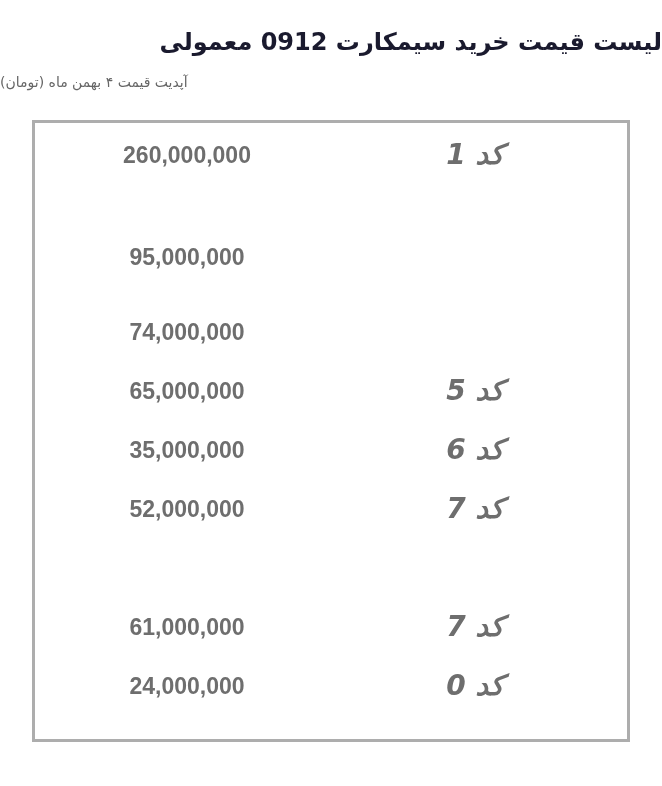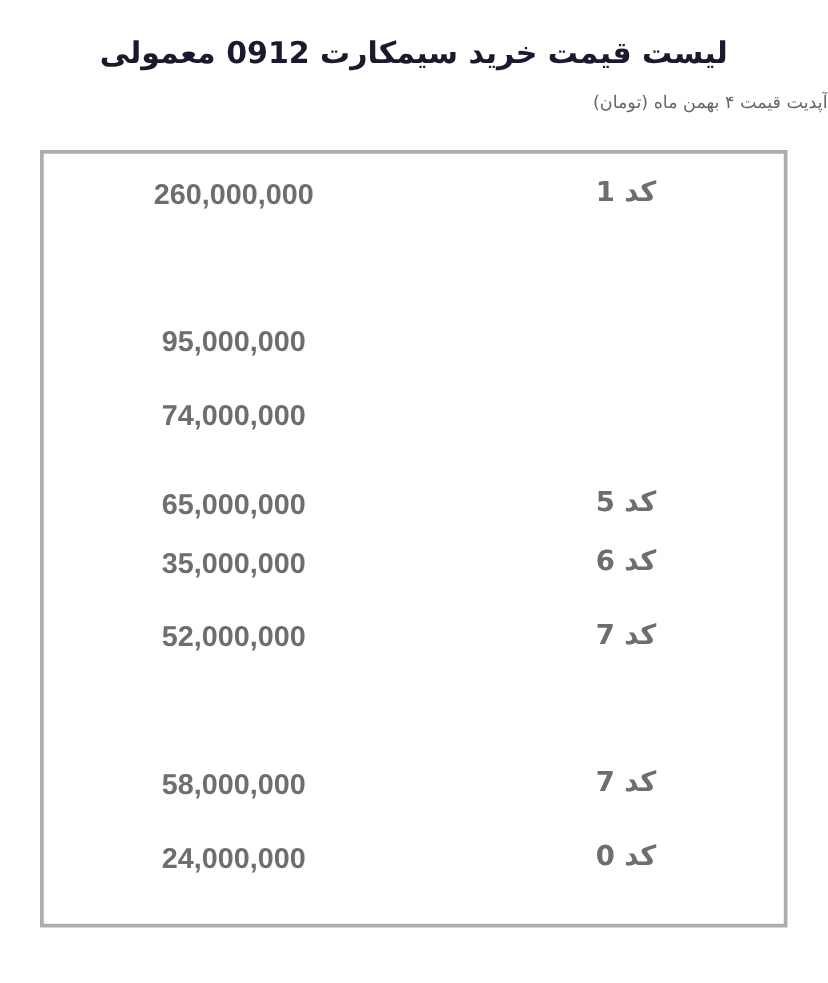--- a/index.html
+++ b/index.html
@@ -2,79 +2,79 @@
 <html><head>
   <meta charset="utf-8">
   <style>
     html, body { margin: 0; padding: 0; background: #ffffff; }
     body {
       width: 662px; height: 786px; position: relative; overflow: hidden;
       font-family: "DejaVu Sans", sans-serif;
     }
     .title {
       position: absolute; top: 24px; left: 0; width: 662px;
-      text-align: center; direction: rtl;
+      direction: rtl;
       font-size: 24px; font-weight: bold; color: #1a1a2e;
       line-height: 36px;
     }
     .subtitle {
       position: absolute; top: 70px; left: 0; width: 662px;
-      text-align: right; direction: rtl;
+      text-align: left; direction: rtl;
       font-size: 14px; color: #666666; line-height: 24px;
     }
     .price-box {
       position: absolute; left: 32px; top: 120px;
       width: 592px; height: 616px;
       border: 3px solid #adadad; background: #ffffff;
     }
     .row {
       position: absolute; left: 0; width: 560px; height: 40px;
     }
     .price {
       position: absolute; left: 54px; width: 196px; top: 0; height: 40px;
       text-align: center; line-height: 40px;
       font-family: "Liberation Sans", sans-serif;
       font-size: 23px; font-weight: bold; color: #6e6e6e;
     }
     .code {
       position: absolute; left: 390px; width: 100px; top: 0; height: 40px;
-      text-align: right; line-height: 40px; direction: rtl;
-      font-size: 22px; font-weight: bold; color: #6e6e6e;
+      text-align: center; line-height: 40px; direction: rtl;
+      font-size: 28px; font-weight: bold; color: #6e6e6e; font-style: italic;
     }
   </style>
 </head>
 <body>
 
 <div class="title">لیست قیمت خرید سیمکارت 0912 معمولی</div>
 <div class="subtitle">آپدیت قیمت ۴ بهمن ماه (تومان)</div>
 
 <div class="price-box">
   <div class="row" style="top:12px">
     <div class="price">260,000,000</div>
     <div class="code">کد 1</div>
   </div>
-  <div class="row" style="top:130px">
+  <div class="row" style="top:114px">
     <div class="price">95,000,000</div>
   </div>
   <div class="row" style="top:189px">
     <div class="price">74,000,000</div>
   </div>
-  <div class="row" style="top:260px">
+  <div class="row" style="top:248px">
     <div class="price">65,000,000</div>
     <div class="code">کد 5</div>
   </div>
   <div class="row" style="top:307px">
     <div class="price">35,000,000</div>
     <div class="code">کد 6</div>
   </div>
   <div class="row" style="top:366px">
     <div class="price">52,000,000</div>
     <div class="code">کد 7</div>
   </div>
   <div class="row" style="top:484px">
-    <div class="price">58,000,000</div>
+    <div class="price">61,000,000</div>
     <div class="code">کد 7</div>
   </div>
   <div class="row" style="top:543px">
     <div class="price">24,000,000</div>
     <div class="code">کد 0</div>
   </div>
 </div>
 
 </body></html>

